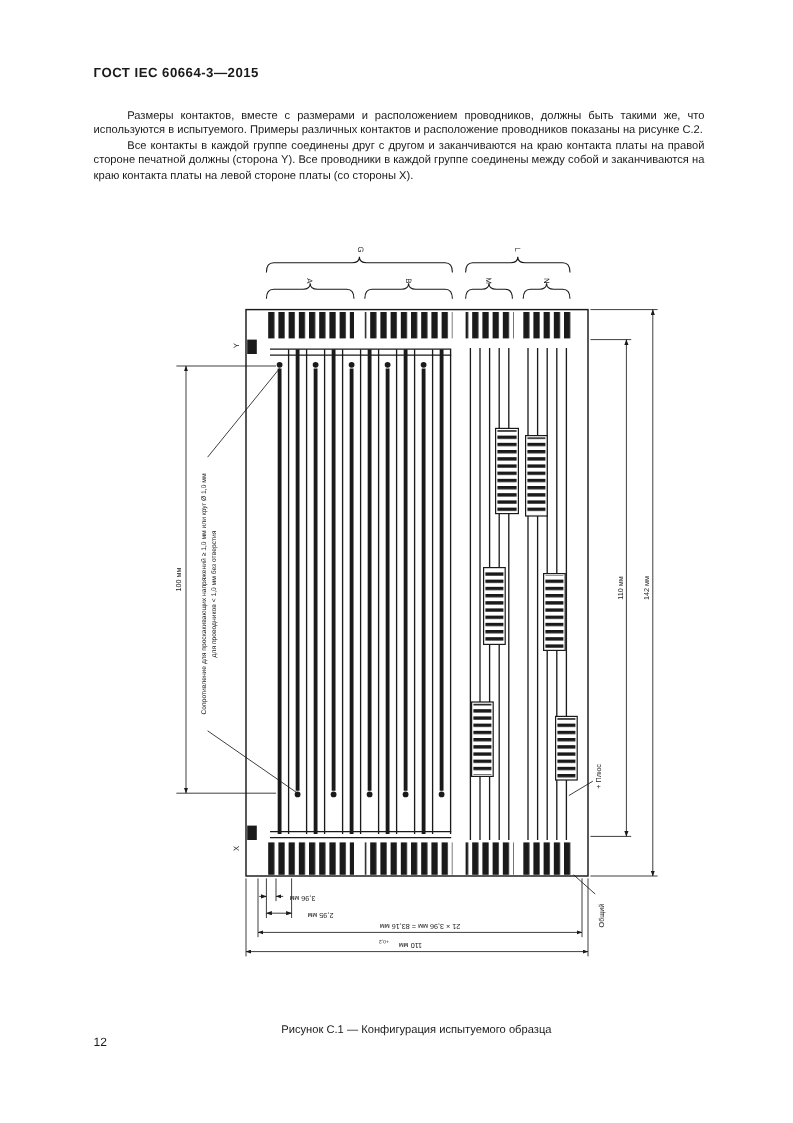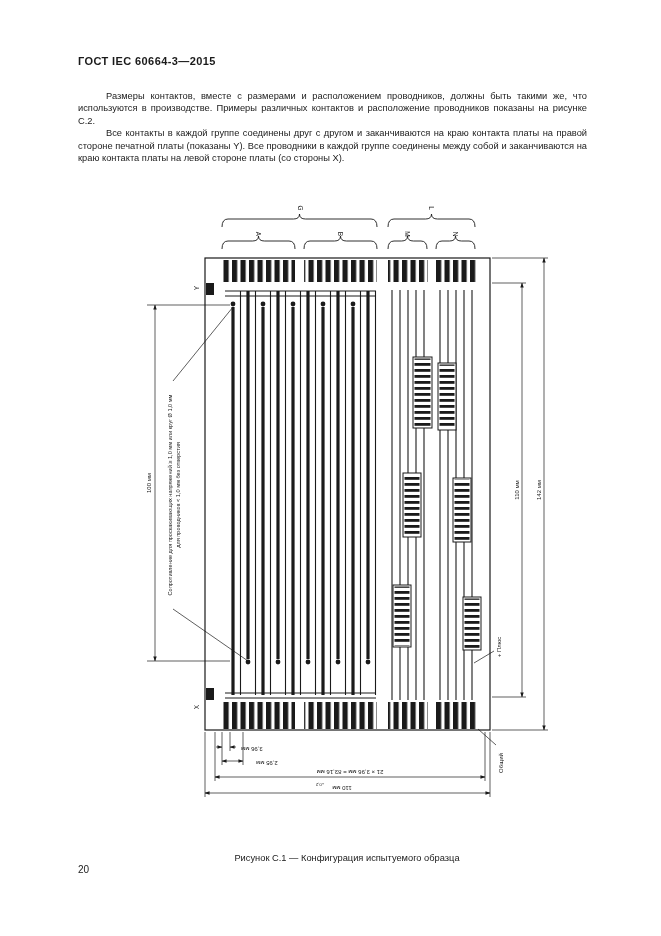--- a/index.html
+++ b/index.html
@@ -17,22 +17,22 @@
   svg text{fill:#1a1a1a;font-family:"Liberation Sans",sans-serif;}
 </style>
 </head>
 <body>
 
 <div class="page">
 
   <div class="std-header">ГОСТ IEC 60664-3—2015</div>
 
   <div class="body-text">
-    <p>Размеры контактов, вместе с размерами и расположением проводников, должны быть такими же, что используются в производстве. Примеры различных контактов и расположение проводников показаны на рисунке С.2.</p>
-    <p>Все контакты в каждой группе соединены друг с другом и заканчиваются на краю контакта платы на правой стороне печатной платы (показаны Y). Все проводники в каждой группе соединены между собой и заканчиваются на краю контакта платы на левой стороне платы (со стороны X).</p>
+    <p>Размеры контактов, вместе с размерами и расположением проводников, должны быть такими же, что используются в испытуемого. Примеры различных контактов и расположение проводников показаны на рисунке С.2.</p>
+    <p>Все контакты в каждой группе соединены друг с другом и заканчиваются на краю контакта платы на правой стороне печатной должны (сторона Y). Все проводники в каждой группе соединены между собой и заканчиваются на краю контакта платы на левой стороне платы (со стороны X).</p>
   </div>
 
   <div class="figure-wrap">
     <svg width="440" height="622" viewBox="0 0 440 622">
       <defs>
         <marker id="arrE" markerWidth="7" markerHeight="5" refX="6.5" refY="2.5" orient="auto">
           <path d="M0,0 L7,2.5 L0,5 Z" fill="#1a1a1a"></path>
         </marker>
         <marker id="arrS" markerWidth="7" markerHeight="5" refX="0.5" refY="2.5" orient="auto">
           <path d="M7,0 L0,2.5 L7,5 Z" fill="#1a1a1a"></path>
@@ -204,14 +204,14 @@
         <line x1="348" y1="534" x2="366" y2="550"></line>
         <line x1="344" y1="468" x2="364" y2="456"></line>
       </g>
       <text x="371" y="570" font-size="6" text-anchor="middle" transform="rotate(-90 371 568)">Общий</text>
       <text x="369" y="454" font-size="6" text-anchor="middle" transform="rotate(-90 369 452)">+ Плюс</text>
     </svg>
   </div>
 
   <div class="figure-caption">Рисунок С.1 — Конфигурация испытуемого образца</div>
 
-  <div class="page-number">20</div>
+  <div class="page-number">12</div>
 </div>
 
 </body></html>

